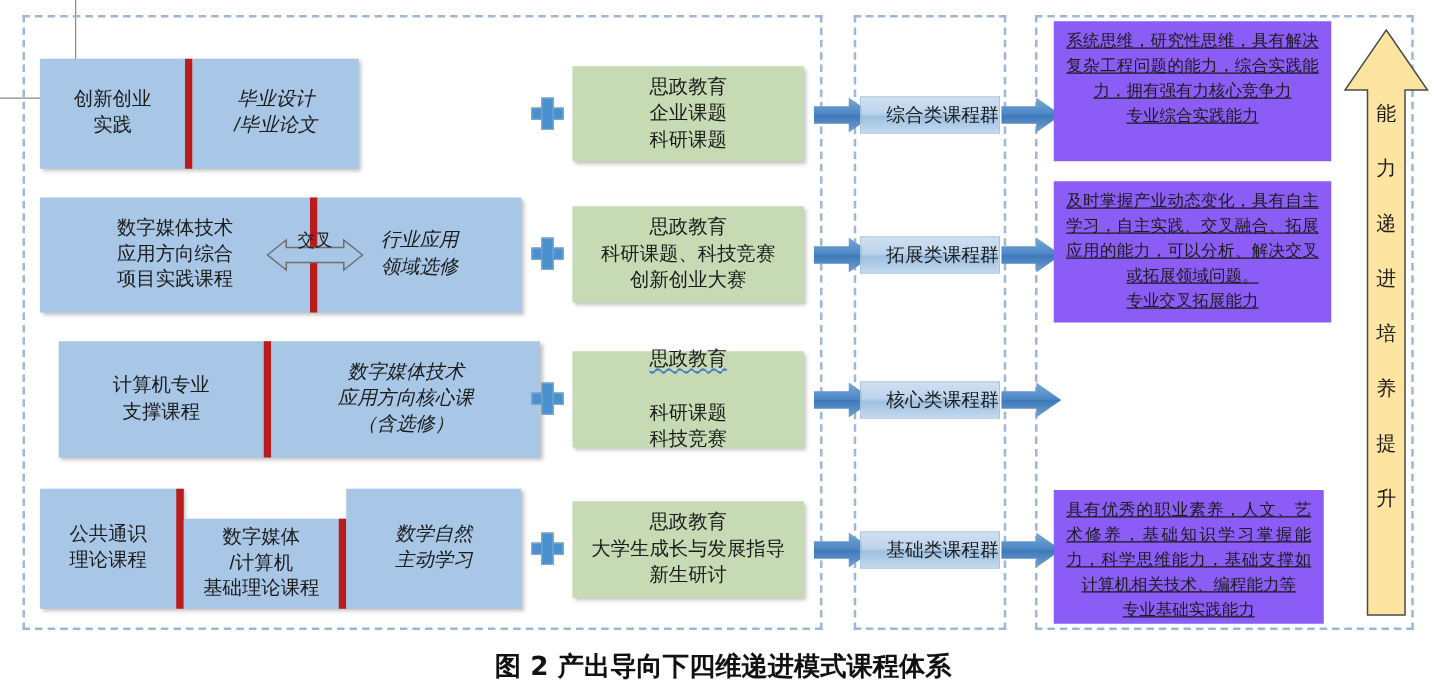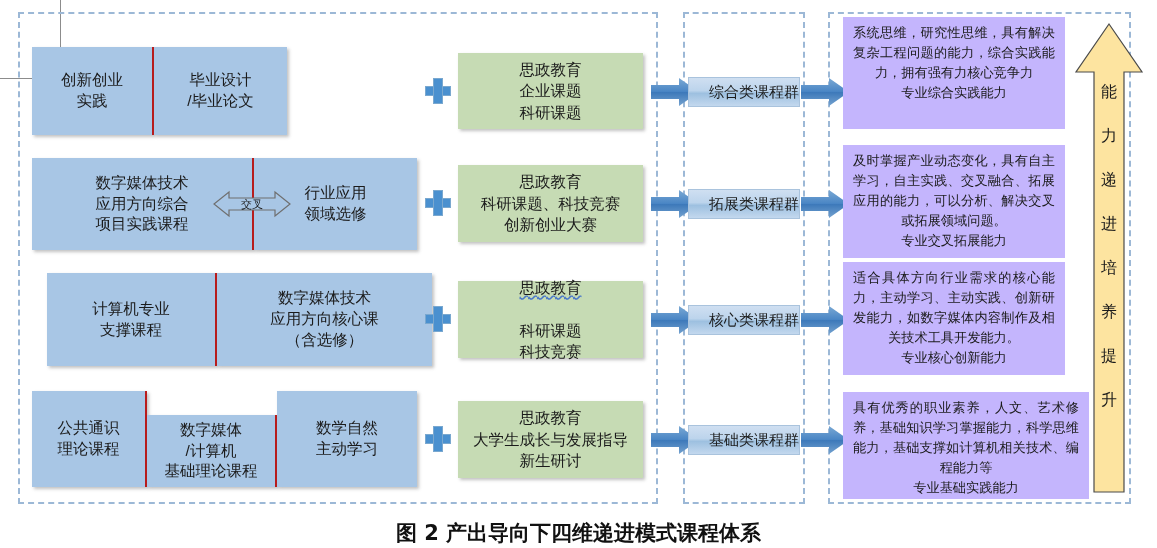--- a/index.html
+++ b/index.html
@@ -29,40 +29,40 @@
   
   .rowgroup{position:absolute;display:flex;}
   .cbox{
     background:#a8c6e5;
     box-sizing:border-box;
     display:flex;align-items:center;justify-content:center;
     text-align:center;
     font-size:15.5px;
     line-height:1.35;
     color:#1b1b1b;
-    border-right:2px solid #b91c1c;
+    border-right:6px solid #b91c1c;
     box-shadow:2px 2px 3px rgba(120,120,120,.45);
     position:relative;
   }
-  .cbox:last-child{border-right:none;}
+  .cbox:last-child{border-right:none;font-style:italic;}
   .cbox span{display:block;white-space:pre-line;}
 
   
   .plus{
     position:absolute;width:26px;height:26px;
   }
   .plus i{position:absolute;background:#4a90cf;border:1px solid #7aa8cf;box-sizing:border-box;}
   .plus i.h{left:0;top:8px;width:26px;height:10px;}
   .plus i.v{left:8px;top:0;width:10px;height:26px;}
 
   
   .crossarrow{
     position:absolute;width:78px;height:40px;
-    display:flex;align-items:center;justify-content:center;
-    font-size:11px;color:#1b1b1b;z-index:5;
+    display:flex;justify-content:center;
+    font-size:14px;color:#1b1b1b;z-index:5;
   }
   .crossarrow svg{position:absolute;left:0;top:0;}
   .crossarrow span{position:relative;z-index:2;}
 
   
   .gbox{
     position:absolute;
     background:#c6dbb4;
     box-sizing:border-box;
     display:flex;align-items:center;justify-content:center;
@@ -85,27 +85,28 @@
     box-sizing:border-box;
     background:linear-gradient(to bottom,#cfdff1 0%,#bcd4ec 45%,#9dc0e0 55%,#c3d8ee 100%);
     border:1px solid #a9c3dd;
     display:flex;align-items:center;justify-content:flex-end;
     font-size:15px;color:#1b1b1b;
   }
 
   
   .abox{
     position:absolute;
-    background:#c4b5fd;
+    background:#8b5cf6;
     box-sizing:border-box;
     padding:6px 10px;
     font-size:13.2px;line-height:1.52;
     color:#1b1b1b;
     text-align:justify;
     text-align-last:center;
+    text-decoration:underline;
   }
   .abox .body{display:block;white-space:pre-line;text-align:justify;}
   .abox .tag{display:block;text-align:center;}
 
   
   .uparrow{position:absolute;left:1074px;top:22px;width:70px;height:472px;}
   .uparrow .label{
     position:absolute;left:0;top:62px;width:70px;
     text-align:center;font-size:16px;line-height:1.0;color:#1b1b1b;
   }
@@ -245,24 +246,20 @@
       </svg>
   </div>
   <div class="grp" style="left:688px;top:305px;width:112px;height:30px;">
     <span>核心类课程群</span>
   </div>
   <div class="barrow" style="left:801px;top:306px;width:48px;height:28px;">
     <svg width="48" height="28" viewBox="0 0 48 28">
         <path d="M0 7 H28 V0 L48 14 L28 28 V21 H0 Z" fill="url(#ga1)"></path>
       </svg>
   </div>
-  <div class="abox" style="left:843px;top:262px;width:222px;height:113px;">
-    <span class="body">适合具体方向行业需求的核心能力，主动学习、主动实践、创新研发能力，如数字媒体内容制作及相关技术工具开发能力。</span>
-    <span class="tag">专业核心创新能力</span>
-  </div>
 
   <div class="rowgroup" style="left:32px;top:391px;width:385px;height:96px;">
     <div class="cbox" style="width:115px;">
         <span>公共通识
 理论课程</span>
       </div>
     <div class="cbox" style="width:130px;margin-top:24px;">
         <span>数字媒体
 /计算机
 基础理论课程</span>
@@ -287,21 +284,21 @@
       </svg>
   </div>
   <div class="grp" style="left:688px;top:425px;width:112px;height:30px;">
     <span>基础类课程群</span>
   </div>
   <div class="barrow" style="left:801px;top:426px;width:48px;height:28px;">
     <svg width="48" height="28" viewBox="0 0 48 28">
         <path d="M0 7 H28 V0 L48 14 L28 28 V21 H0 Z" fill="url(#ga1)"></path>
       </svg>
   </div>
-  <div class="abox" style="left:843px;top:392px;width:246px;height:107px;">
+  <div class="abox" style="left:843px;top:392px;width:216px;height:107px;">
     <span class="body">具有优秀的职业素养，人文、艺术修养，基础知识学习掌握能力，科学思维能力，基础支撑如计算机相关技术、编程能力等</span>
     <span class="tag">专业基础实践能力</span>
   </div>
 
   <div class="uparrow">
     <svg width="70" height="472" viewBox="0 0 70 472" preserveAspectRatio="none">
       <path d="M35 2 L68 50 H50 V470 H20 V50 H2 Z" fill="#fde4a0" stroke="#4b4b4b" stroke-width="1.2"></path>
     </svg>
     <div class="label">
       <b>能</b>

